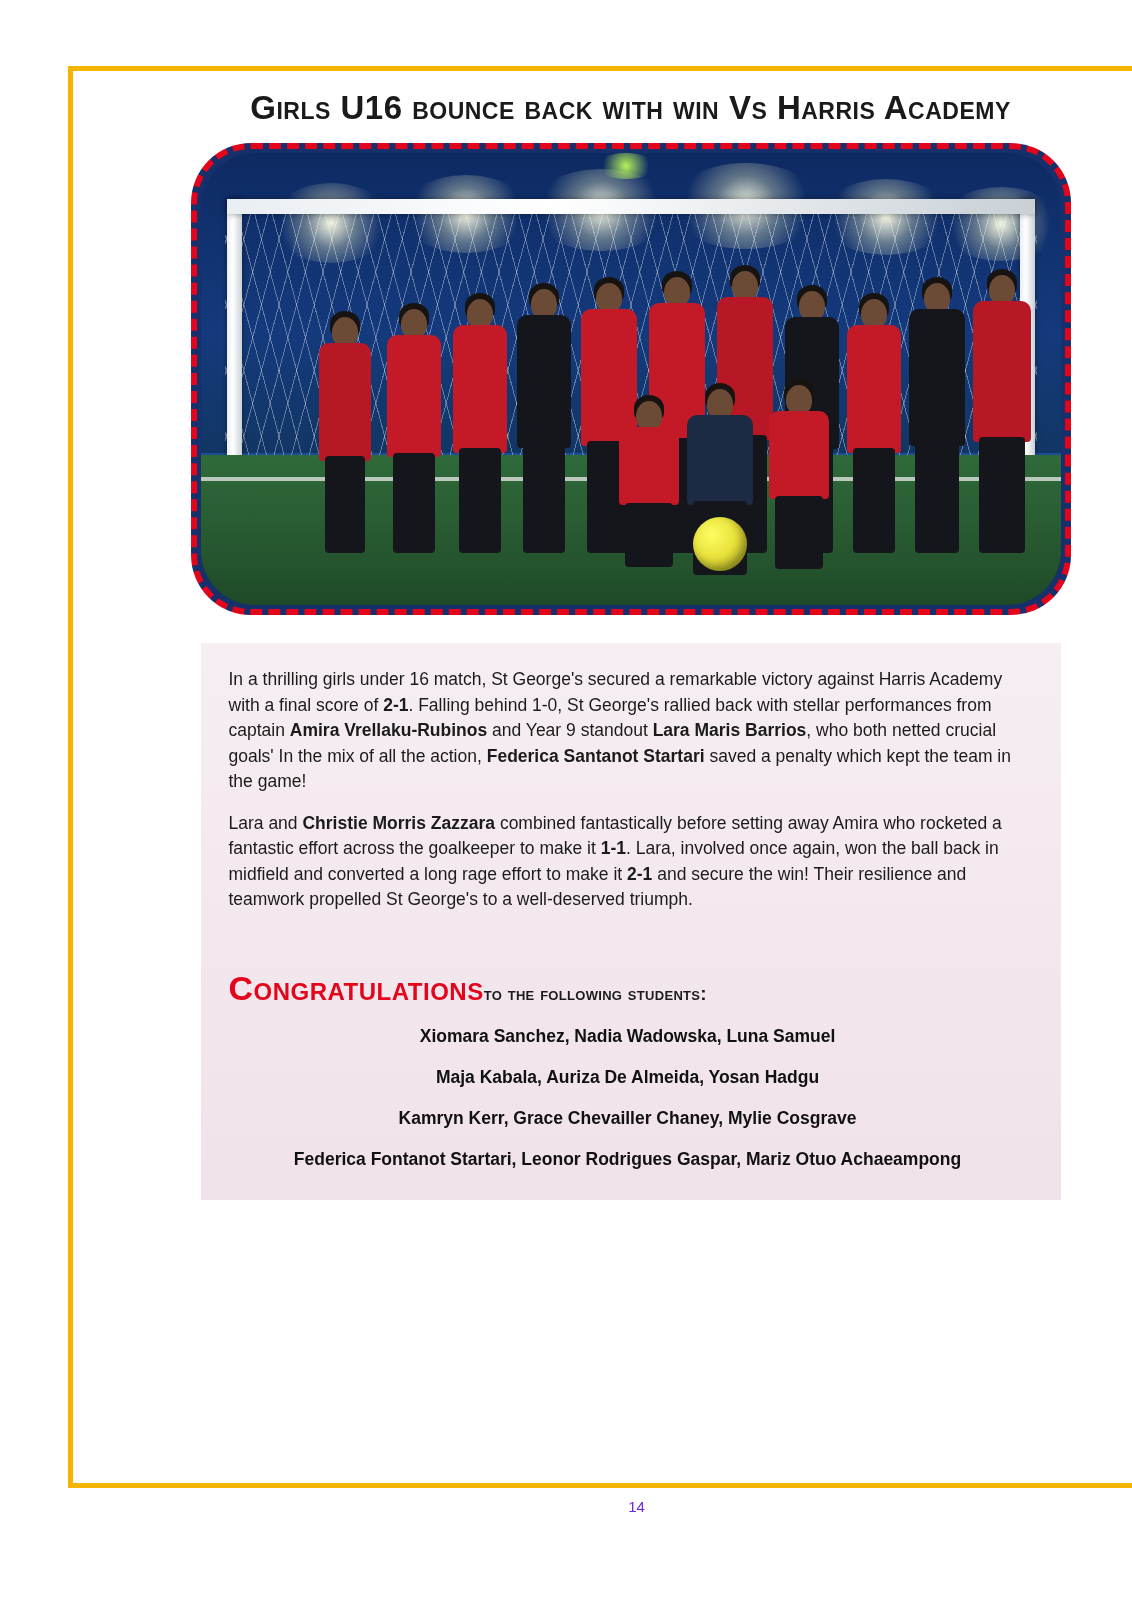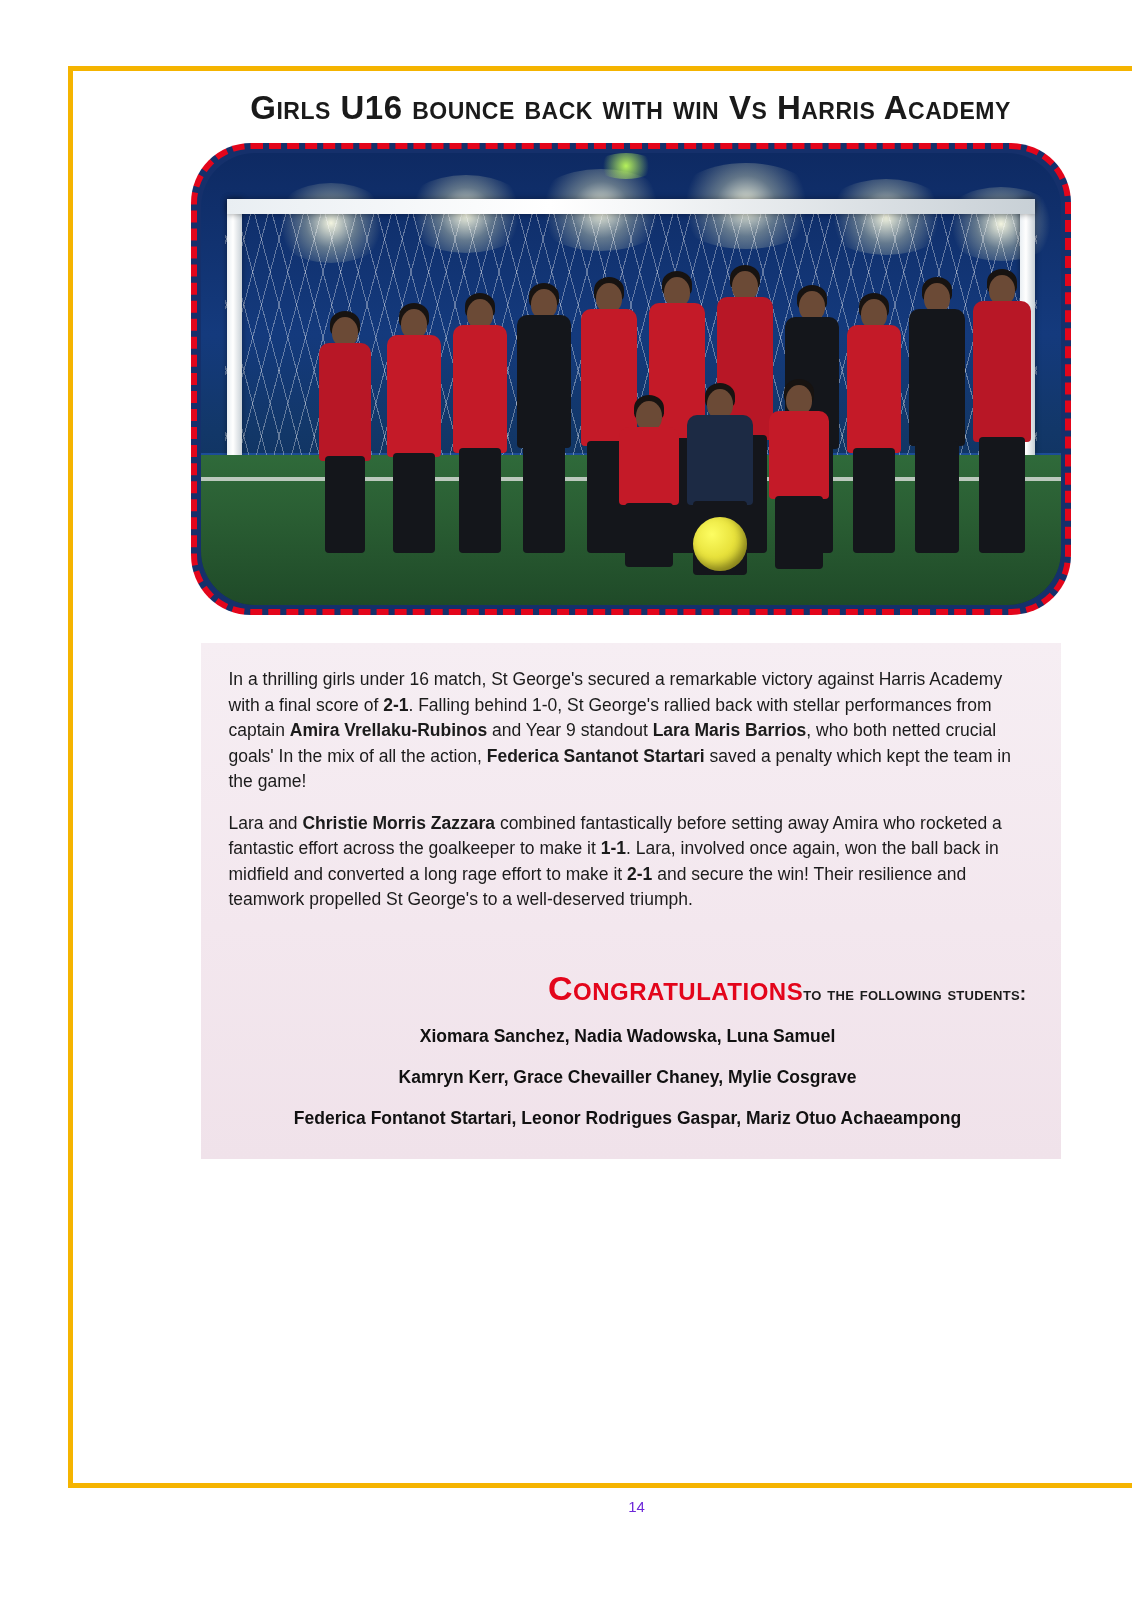--- a/index.html
+++ b/index.html
@@ -155,21 +155,21 @@
   .article p {
     margin: 0 0 16px 0;
     font-size: 17.5px;
     line-height: 1.46;
     color: #1b1b1b;
   }
   .article p:last-of-type { margin-bottom: 0; }
   .article b { font-weight: bold; }
 
   .congrats-head {
-    text-align: right;
+    text-align: left;
     margin-top: 56px;
     margin-bottom: 18px;
     white-space: nowrap;
   }
   .congrats-head .big {
     color: #e3051b;
     font-weight: bold;
     font-size: 34px;
     font-variant: small-caps;
     letter-spacing: .5px;
@@ -326,19 +326,20 @@
   <div class="article">
     <p id="para1"><span>In a thrilling girls under 16 match, St George's secured a remarkable victory against Harris Academy with a final score of </span><b>2-1</b><span>. Falling behind 1-0, St George's rallied back with stellar performances from captain </span><b>Amira Vrellaku-Rubinos</b><span> and Year 9 standout </span><b>Lara Maris Barrios</b><span>, who both netted crucial goals' In the mix of all the action, </span><b>Federica Santanot Startari</b><span> saved a penalty which kept the team in the game!</span></p>
     <p id="para2"><span>Lara and </span><b>Christie Morris Zazzara</b><span> combined fantastically before setting away Amira who rocketed a fantastic effort across the goalkeeper to make it </span><b>1-1</b><span>. Lara, involved once again, won the ball back in midfield and converted a long rage effort to make it </span><b>2-1</b><span> and secure the win! Their resilience and teamwork propelled St George's to a well-deserved triumph.</span></p>
 
     <div class="congrats-head">
       <span class="big">Congratulations</span><span class="small">to the following students:</span>
     </div>
 
     <div id="student-lines">
         <div class="name-line">Xiomara Sanchez, Nadia Wadowska, Luna Samuel</div>
+        <div class="name-line">Maja Kabala, Auriza De Almeida, Yosan Hadgu</div>
         <div class="name-line">Kamryn Kerr, Grace Chevailler Chaney, Mylie Cosgrave</div>
         <div class="name-line">Federica Fontanot Startari, Leonor Rodrigues Gaspar, Mariz Otuo Achaeampong</div>
       </div>
   </div>
 
   <div class="page-number">14</div>
 </div>
 
 </body></html>

